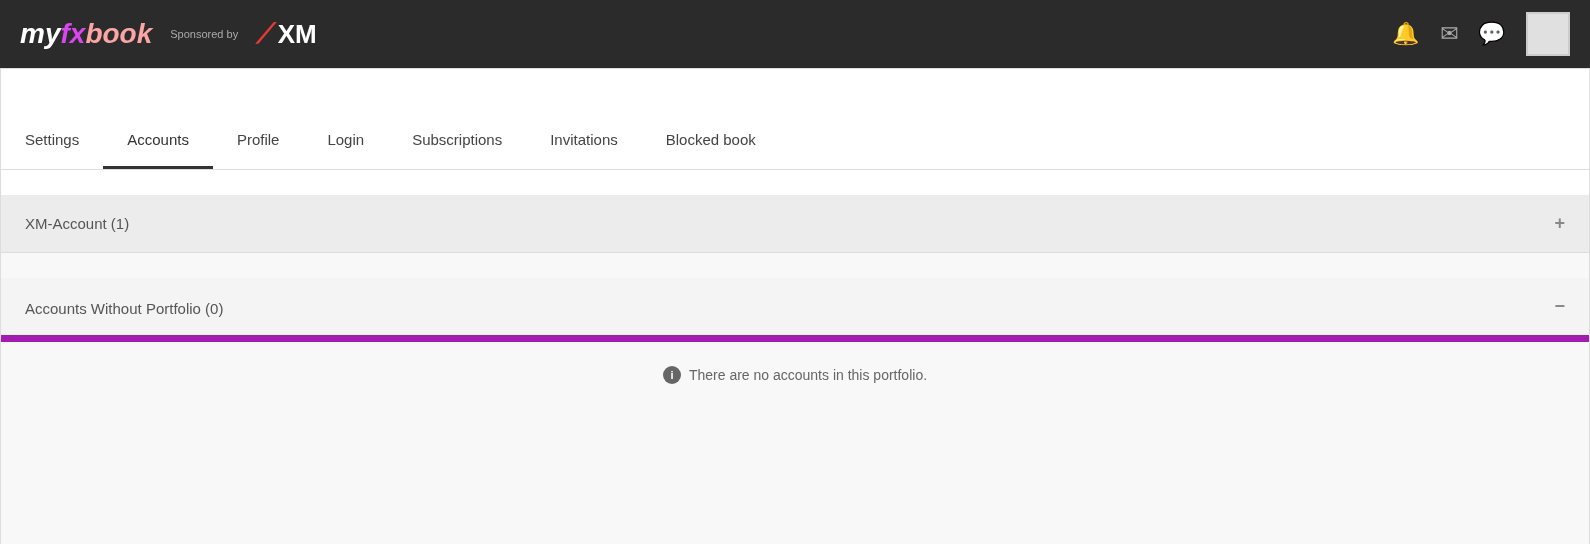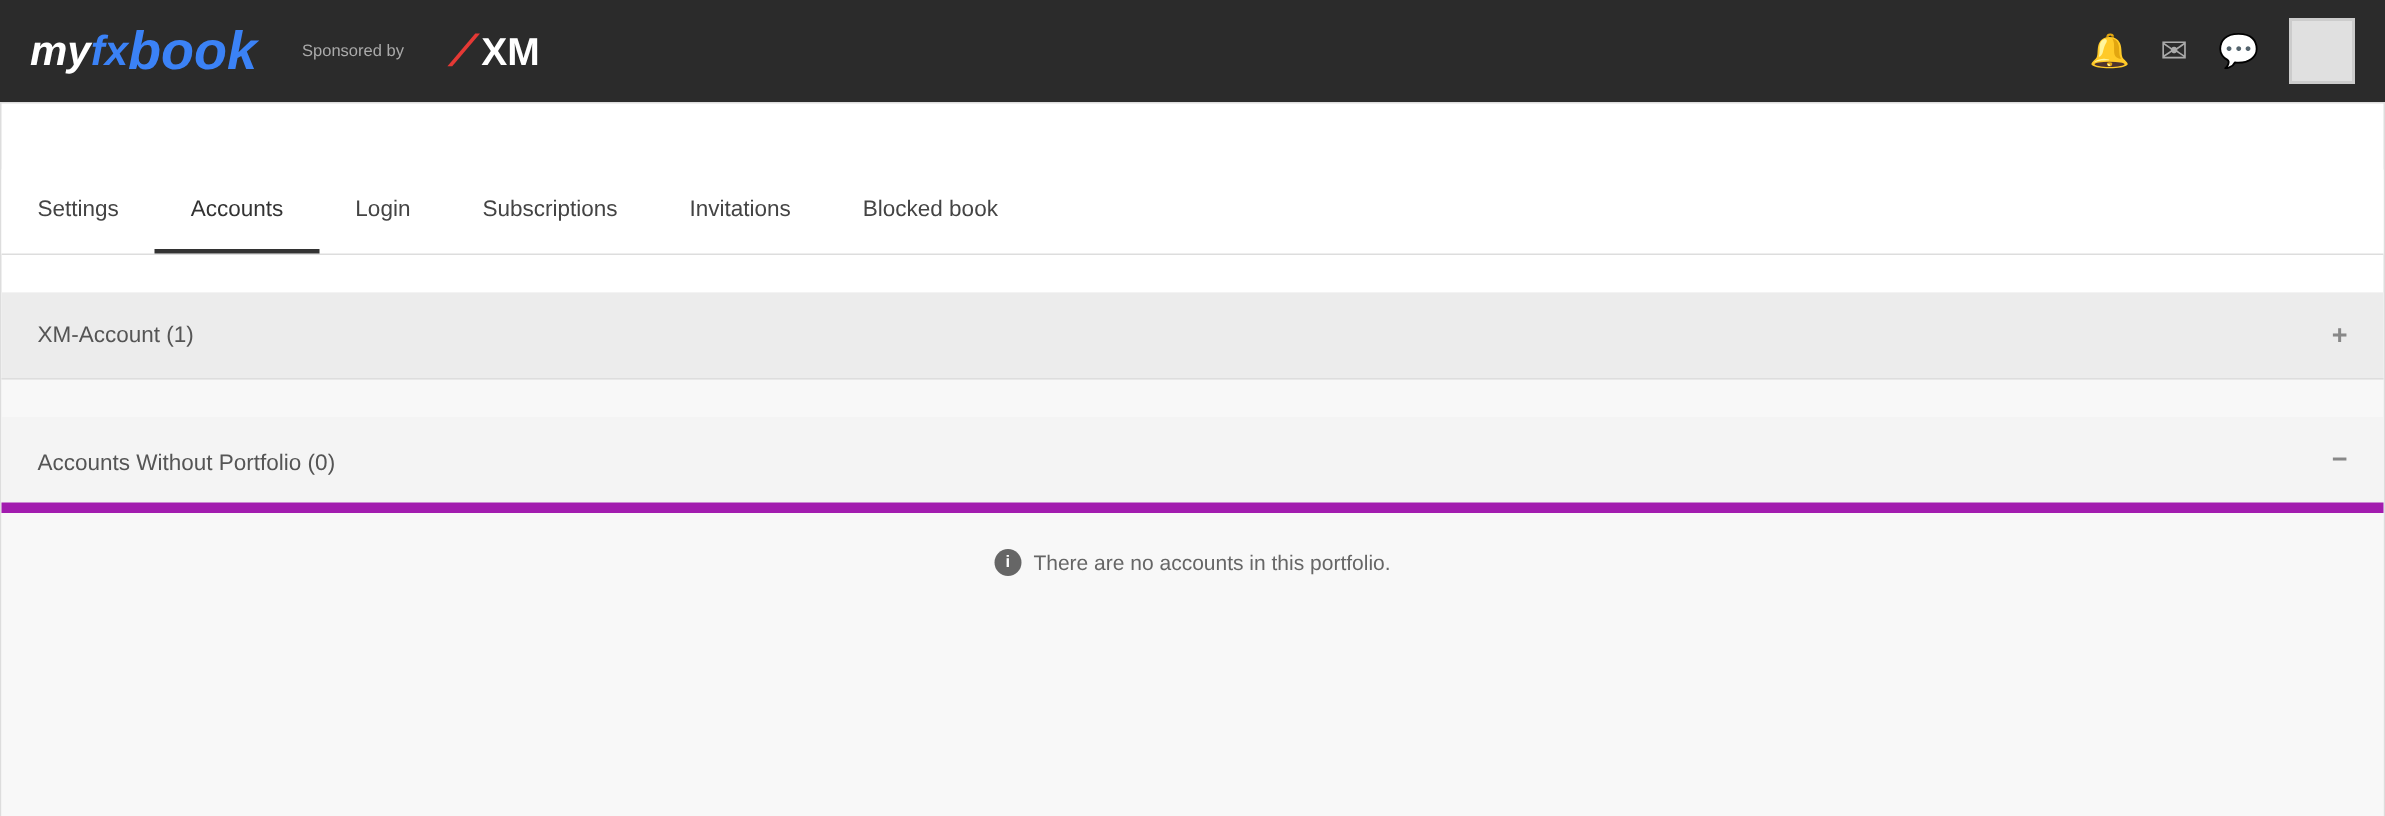--- a/index.html
+++ b/index.html
@@ -15,41 +15,41 @@
       background: #2b2b2b;
       height: 68px;
       display: flex;
       align-items: center;
       padding: 0 20px;
       justify-content: space-between;
     }
     .header-left {
       display: flex;
       align-items: center;
-      gap: 20px;
+      gap: 8px;
     }
     .logo {
       display: flex;
       align-items: center;
     }
     .logo-my {
       color: #ffffff;
       font-size: 28px;
       font-weight: bold;
       font-style: italic;
     }
     .logo-fx {
-      color: #3b82f6;
+      color: #d946ef;
       font-size: 28px;
       font-weight: bold;
       font-style: italic;
     }
     .logo-book {
-      color: #3b82f6;
-      font-size: 36px;
+      color: #fca5a5;
+      font-size: 28px;
       font-weight: bold;
       font-style: italic;
       text-align: right;
     }
     .sponsored-by {
       display: flex;
       flex-direction: column;
       align-items: center;
       color: #aaa;
       font-size: 11px;
@@ -224,20 +224,23 @@
 <div class="main-container">
 
   <div class="tabs">
     <div class="tab">
       <span>Settings</span>
     </div>
     <div class="tab active">
       <span>Accounts</span>
     </div>
     <div class="tab">
+      <span>Profile</span>
+    </div>
+    <div class="tab">
       <span>Login</span>
     </div>
     <div class="tab">
       <span>Subscriptions</span>
     </div>
     <div class="tab">
       <span>Invitations</span>
     </div>
     <div class="tab">
       <span>Blocked book</span>

